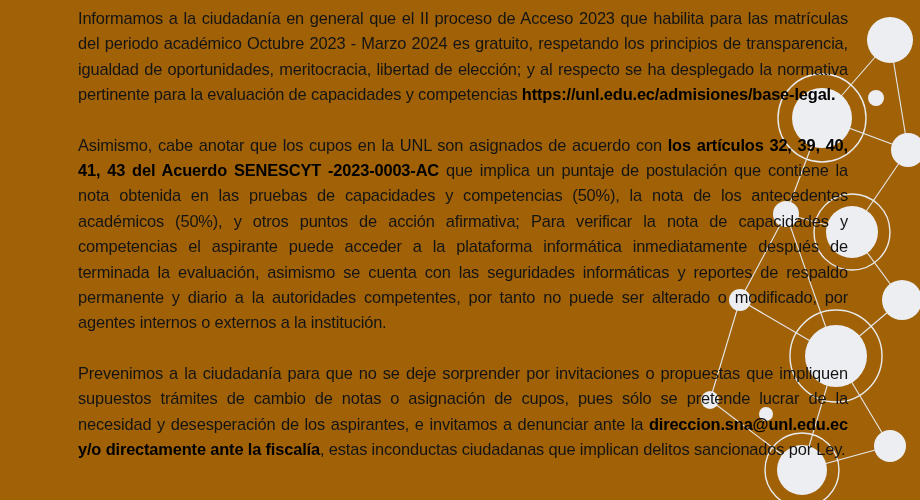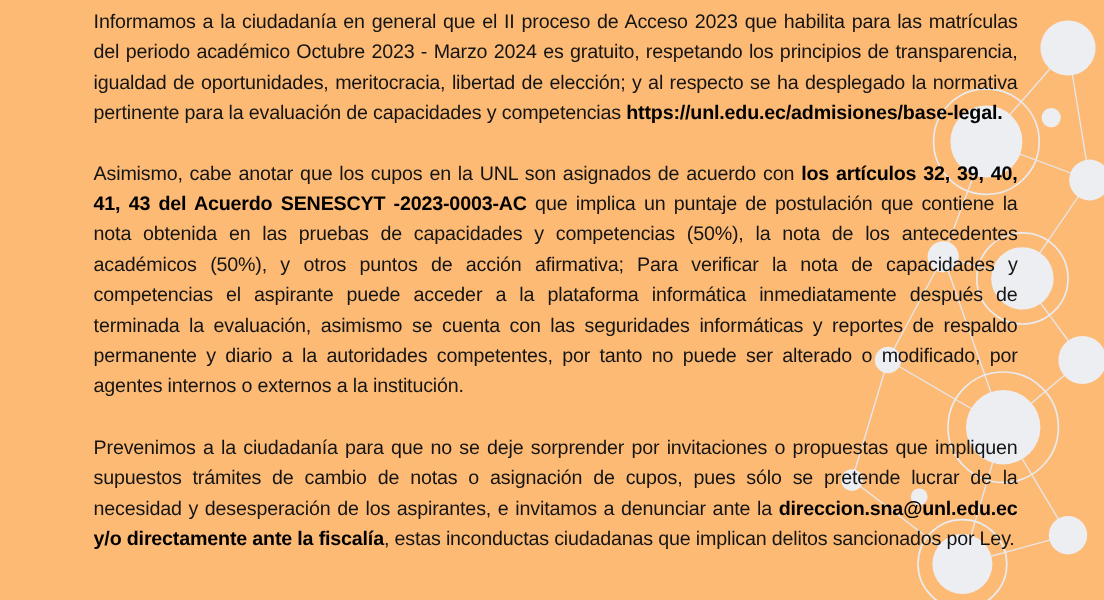--- a/index.html
+++ b/index.html
@@ -11,21 +11,21 @@
     height: 500px;
     overflow: hidden;
     background: #ffffff;
     font-family: "Liberation Sans", sans-serif;
     color: #1a1a1a;
   }
   .page {
     position: relative;
     width: 920px;
     height: 500px;
-    background: #fdba74;
+    background: #a16207;
     overflow: hidden;
   }
 
   
   .bg-decor {
     position: absolute;
     top: 0;
     right: 0;
     width: 330px;
     height: 500px;

